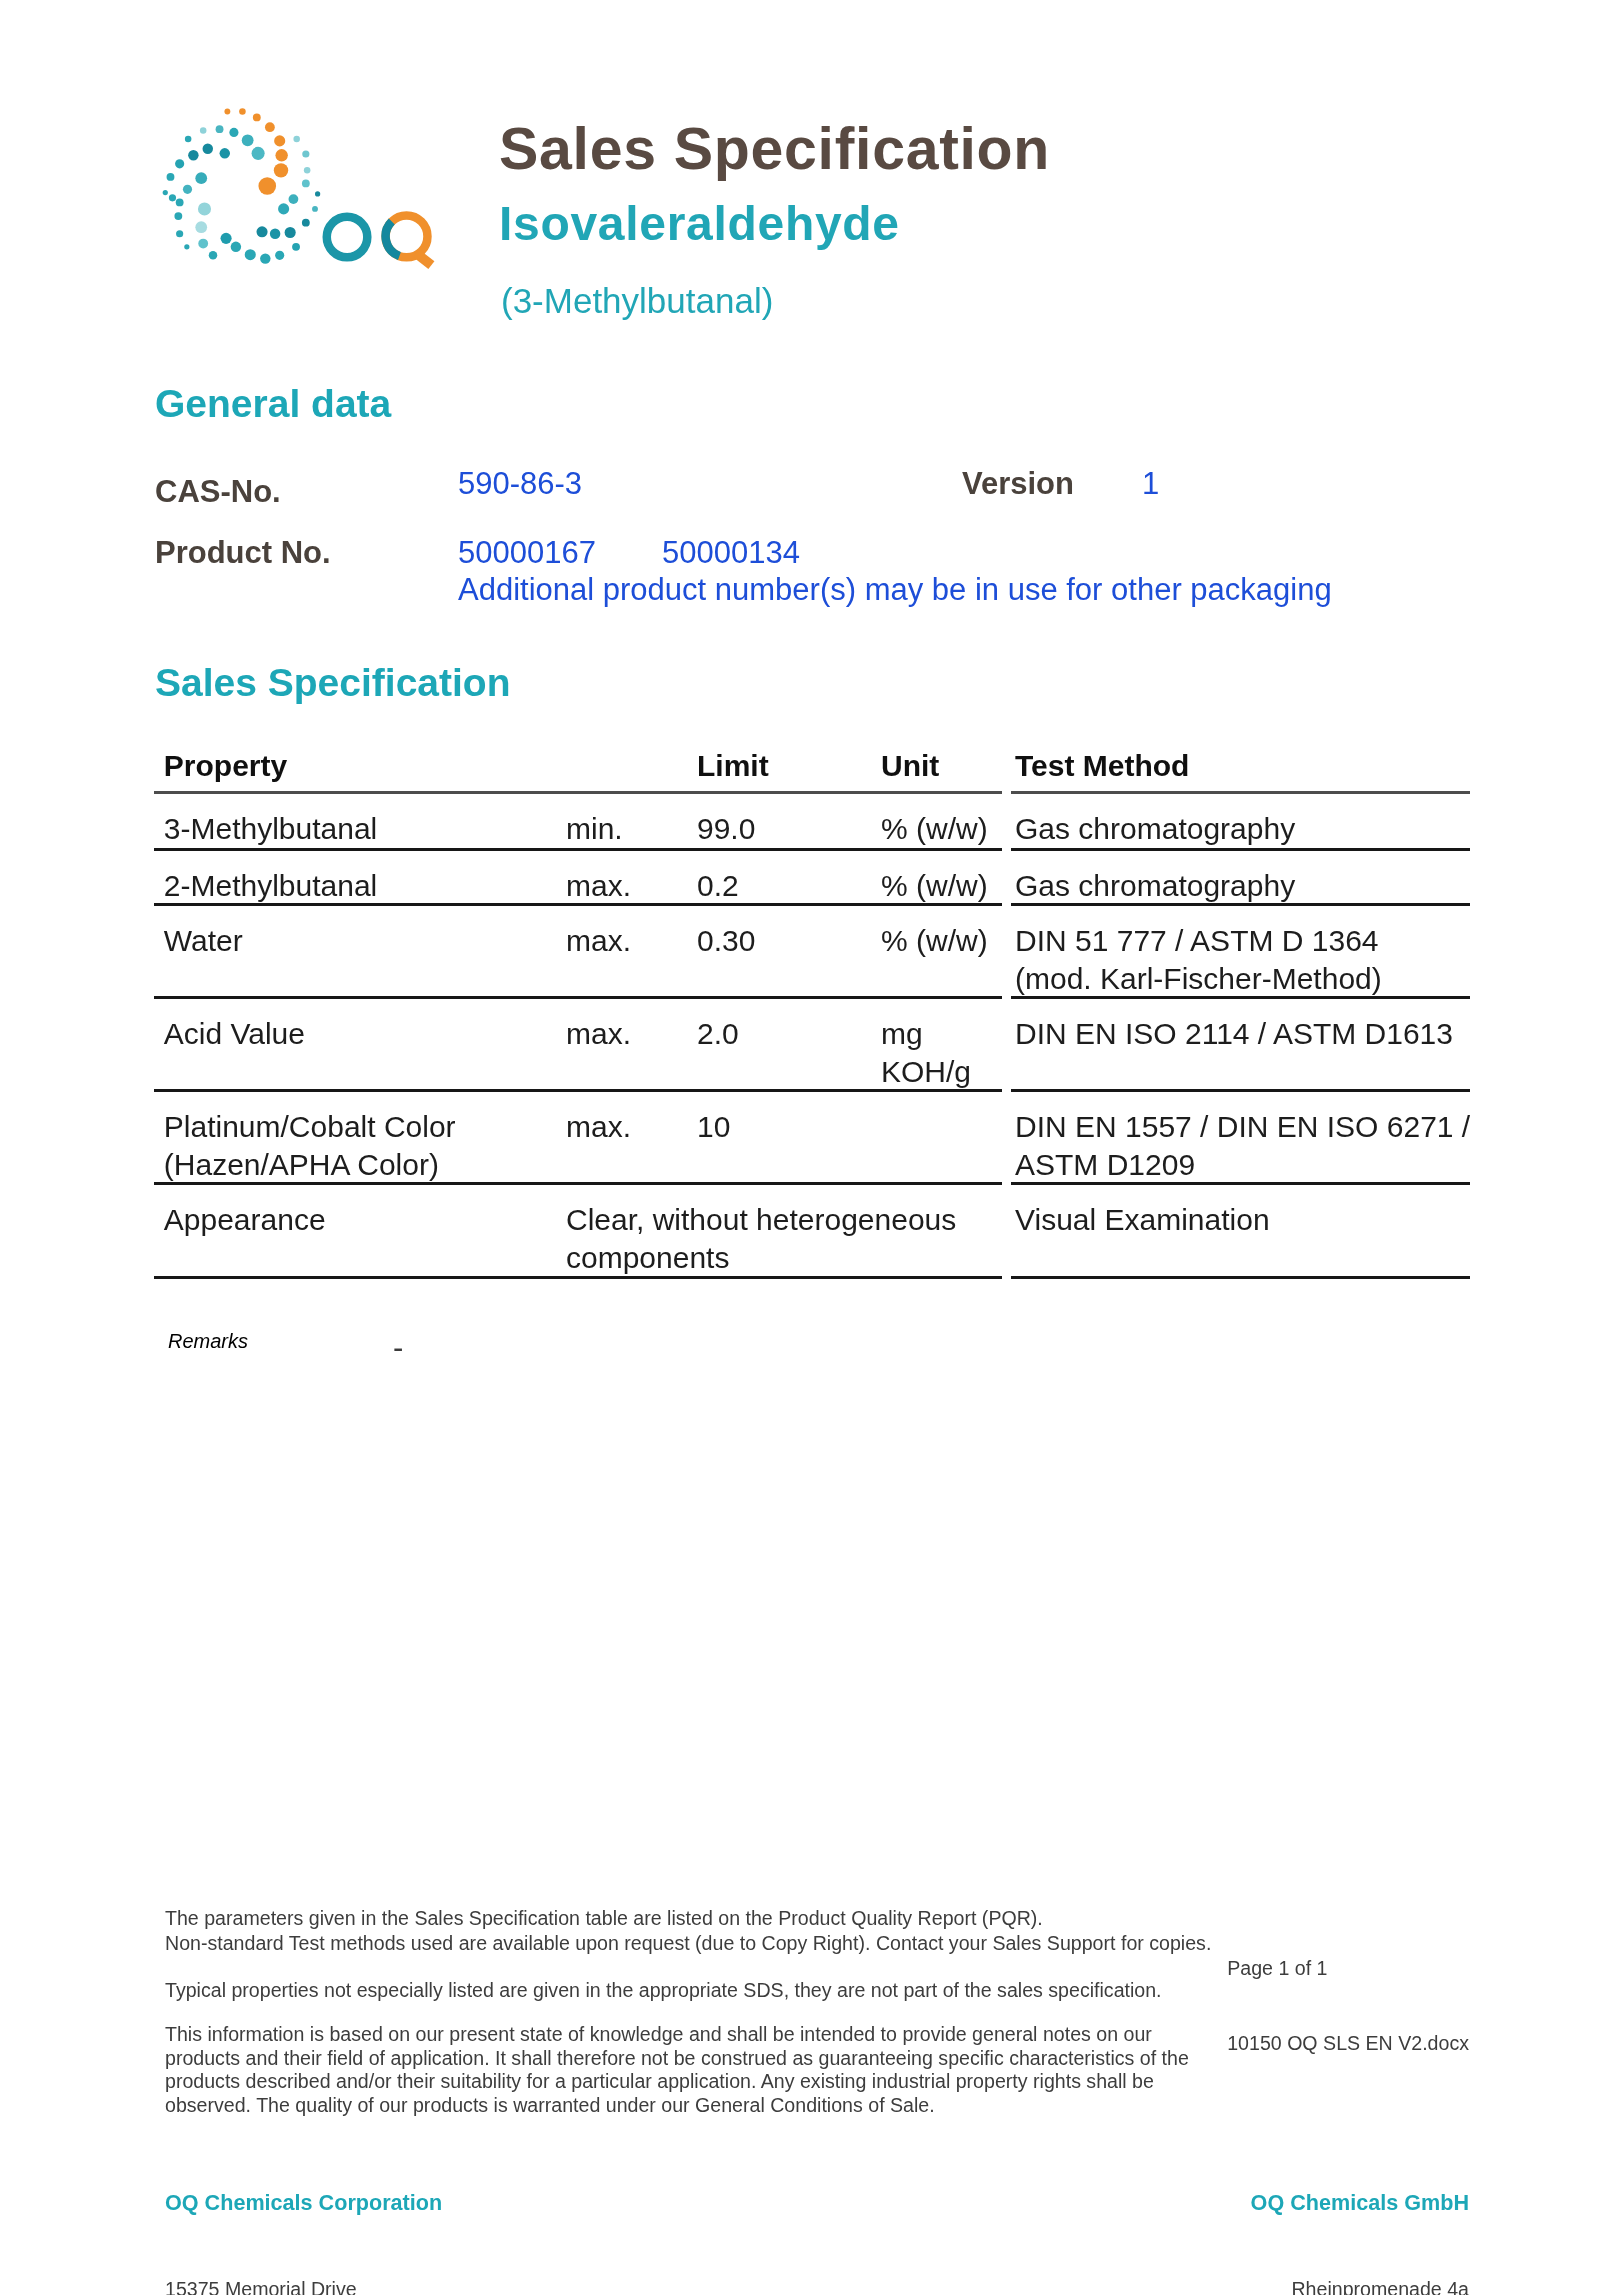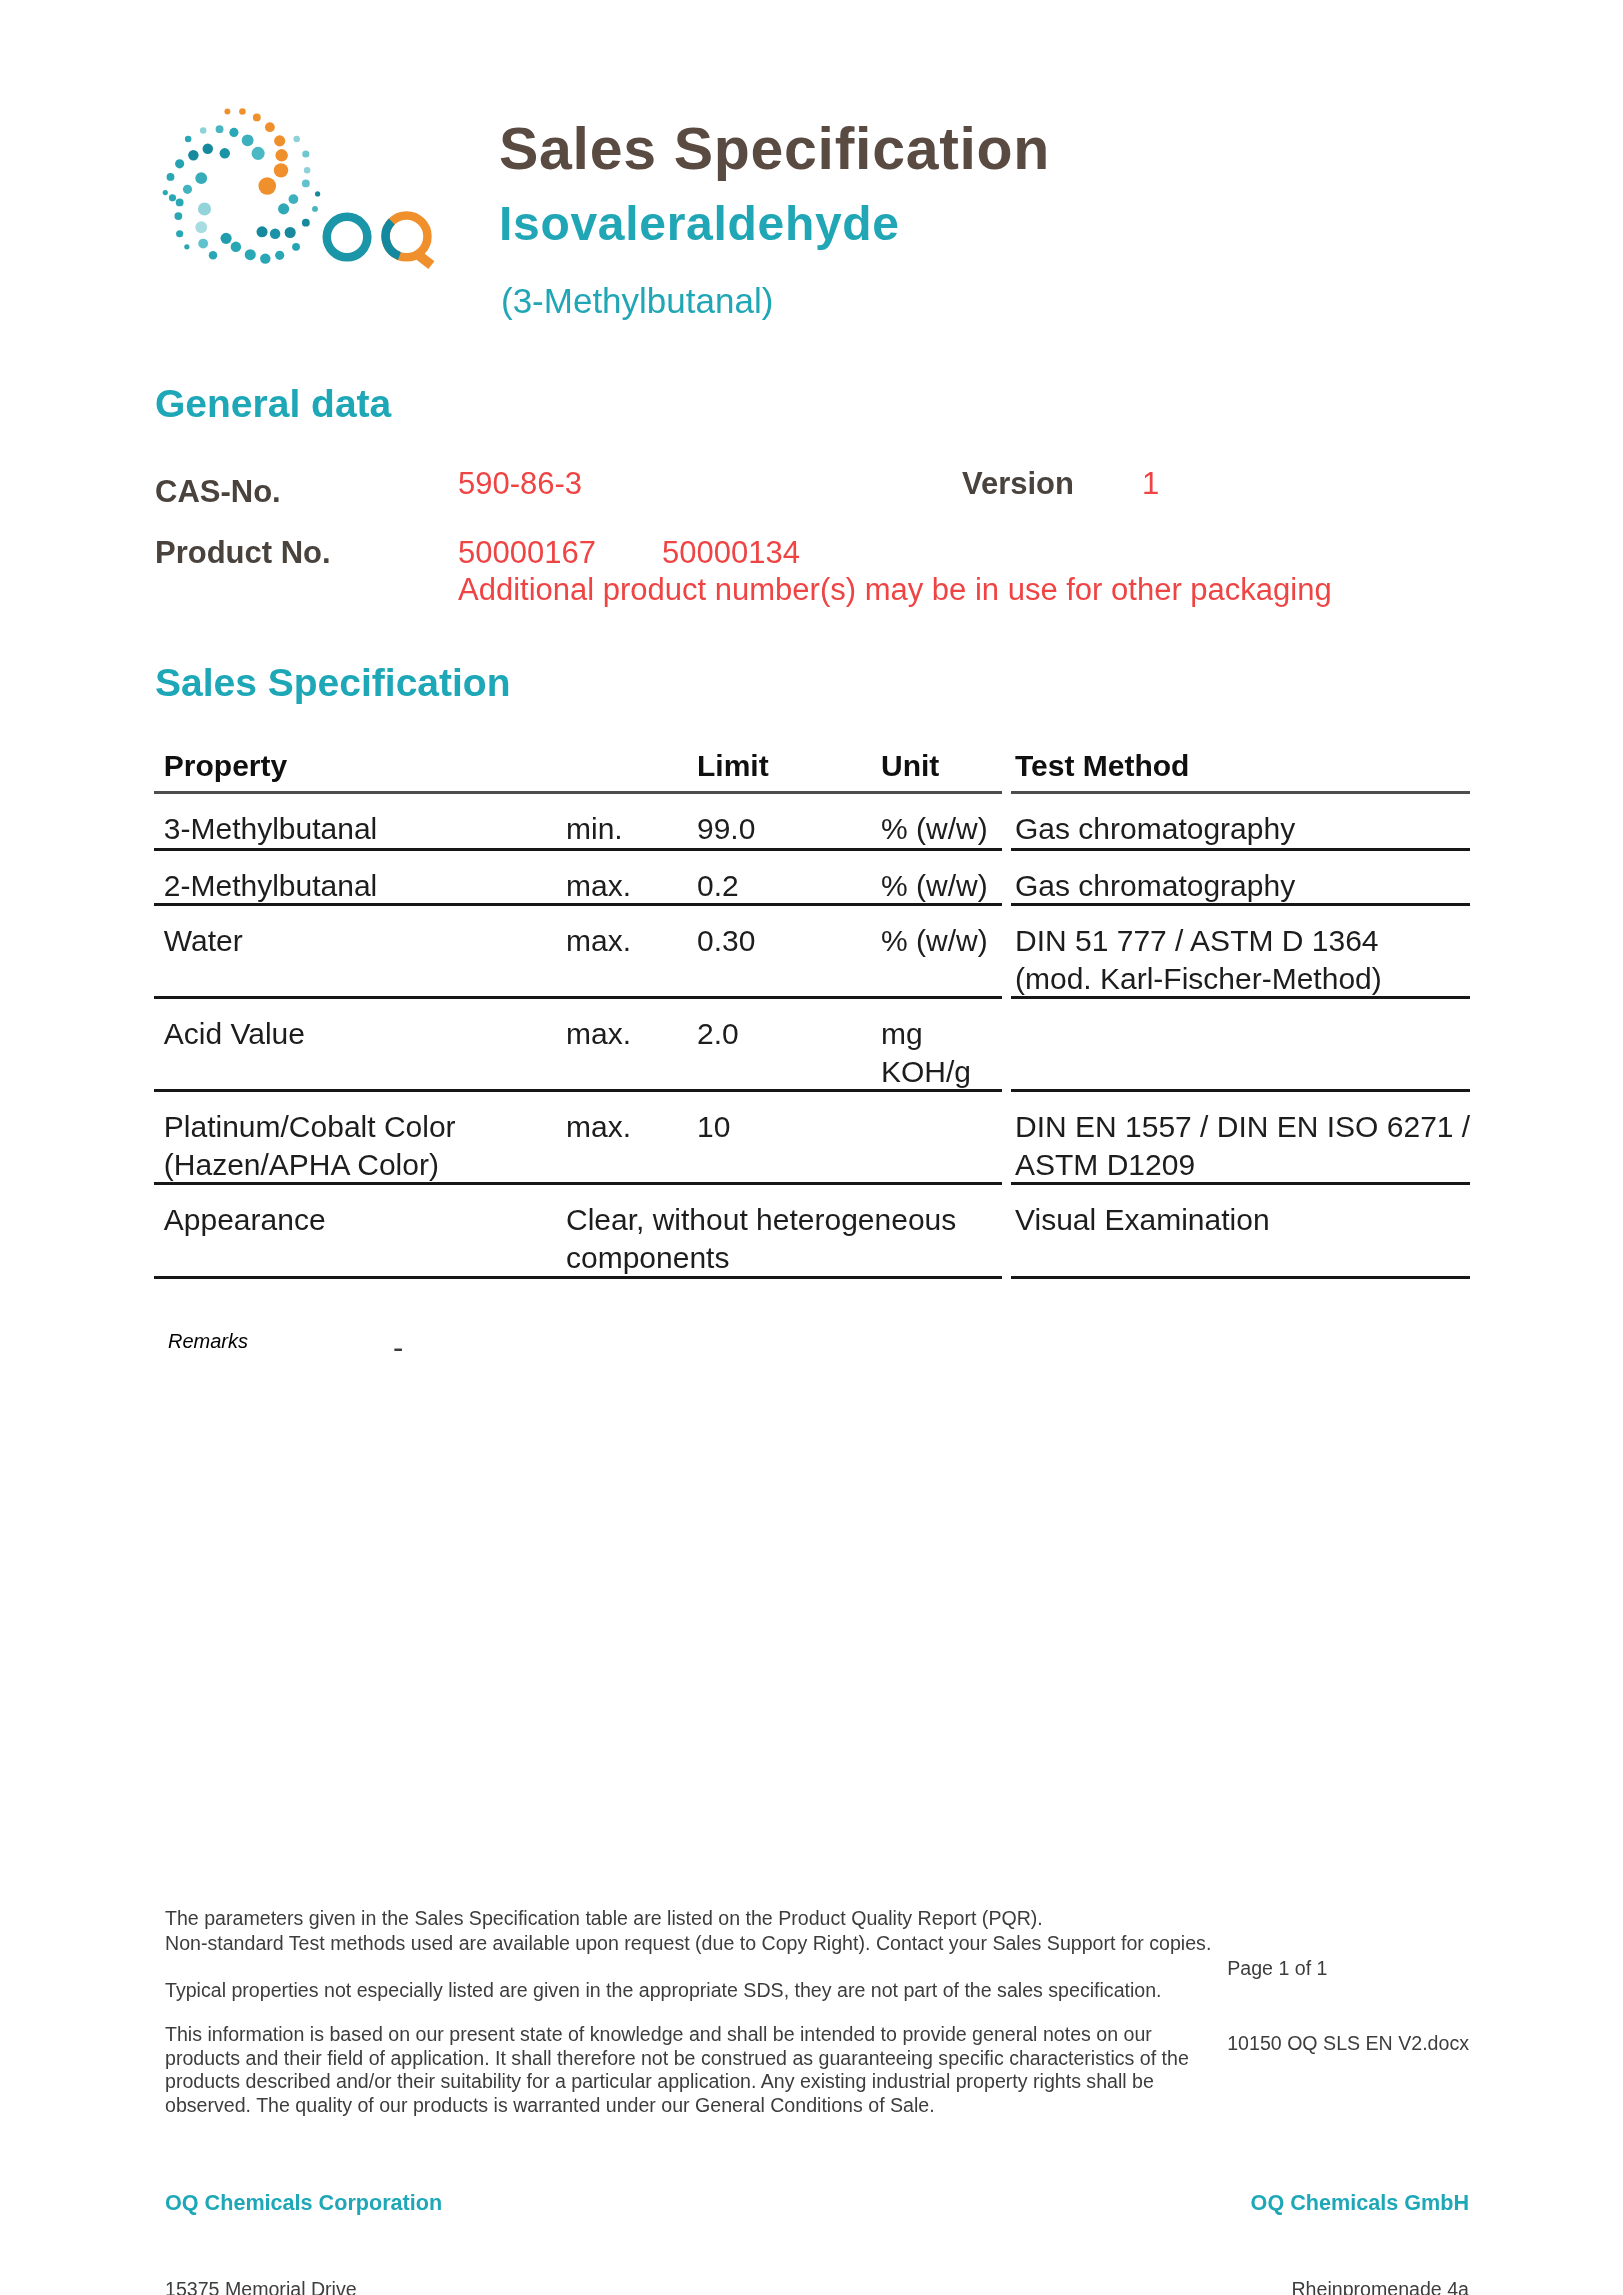--- a/index.html
+++ b/index.html
@@ -13,21 +13,21 @@
   .doc-title{left:499px;top:115px;font-size:59px;font-weight:bold;color:#594a42;letter-spacing:0.7px;white-space:pre;}
   .doc-product{left:499px;top:196px;font-size:48px;font-weight:bold;color:#21a6b6;letter-spacing:0.7px;white-space:pre;}
   .doc-synonym{left:501px;top:281px;font-size:35px;color:#21a6b6;white-space:pre;}
   
   .sec-head{font-size:39px;font-weight:bold;color:#1da7b7;white-space:pre;}
   .sec-general{left:155px;top:382px;}
   .sec-spec{left:155px;top:661px;}
   
   .gd{font-size:31px;white-space:pre;}
   .gd-label{font-weight:bold;color:#4a423c;}
-  .gd-value{color:#ef4444;text-align:right;}
+  .gd-value{color:#1d4ed8;text-align:right;}
   
   .spec-table{left:154px;top:740px;width:1316px;height:541px;font-size:30px;color:#1d1d1d;}
   .t-row{position:relative;border-bottom:3.3px solid #171717;}
   .t-head{height:51px;border-bottom-color:#4d4d4d;}
   .t-cell{position:absolute;top:16.4px;line-height:38px;white-space:pre;}
   .t-head .t-cell{top:6.5px;font-weight:bold;color:#101010;}
   .t-line{line-height:38px;}
   .rule-gap{position:absolute;left:848px;top:45px;width:9.2px;height:497px;background:#ffffff;}
   
   .remarks-label{left:168px;top:1330px;font-size:20px;font-style:italic;color:#000000;white-space:pre;}
@@ -151,20 +151,21 @@
       <div class="t-cell" style="left: 412px;"><div class="t-line">max.</div></div>
       <div class="t-cell" style="left: 543px;"><div class="t-line">0.30</div></div>
       <div class="t-cell" style="left: 727px;"><div class="t-line">% (w/w)</div></div>
       <div class="t-cell" style="left: 861px;"><div class="t-line">DIN 51 777 / ASTM D 1364</div><div class="t-line">(mod. Karl-Fischer-Method)</div></div>
     </div>
     <div class="t-row" style="height: 90px;">
       <div class="t-cell" style="left: 9.8px;"><div class="t-line">Acid Value</div></div>
       <div class="t-cell" style="left: 412px;"><div class="t-line">max.</div></div>
       <div class="t-cell" style="left: 543px;"><div class="t-line">2.0</div></div>
       <div class="t-cell" style="left: 727px;"><div class="t-line">mg</div><div class="t-line">KOH/g</div></div>
+      <div class="t-cell" style="left: 861px;"><div class="t-line">DIN EN ISO 2114 / ASTM D1613</div></div>
     </div>
     <div class="t-row" style="height: 90px;">
       <div class="t-cell" style="left: 9.8px;"><div class="t-line">Platinum/Cobalt Color</div><div class="t-line">(Hazen/APHA Color)</div></div>
       <div class="t-cell" style="left: 412px;"><div class="t-line">max.</div></div>
       <div class="t-cell" style="left: 543px;"><div class="t-line">10</div></div>
       <div class="t-cell" style="left: 861px;"><div class="t-line">DIN EN 1557 / DIN EN ISO 6271 /</div><div class="t-line">ASTM D1209</div></div>
     </div>
     <div class="t-row" style="height: 91px;">
       <div class="t-cell" style="left: 9.8px;"><div class="t-line">Appearance</div></div>
       <div class="t-cell" style="left: 412px;"><div class="t-line">Clear, without heterogeneous</div><div class="t-line">components</div></div>

